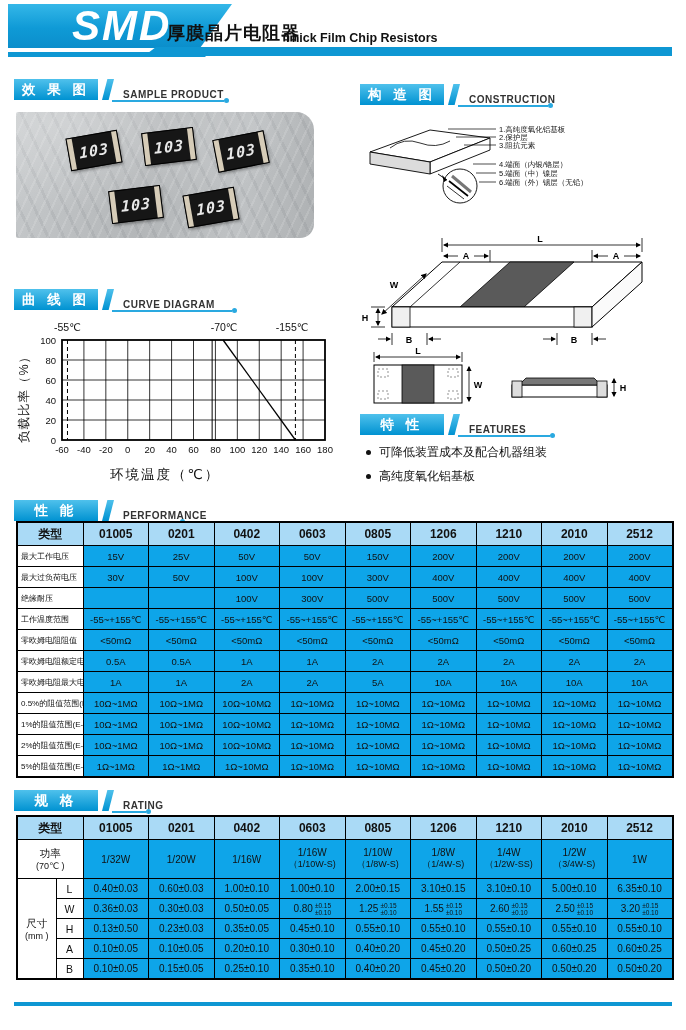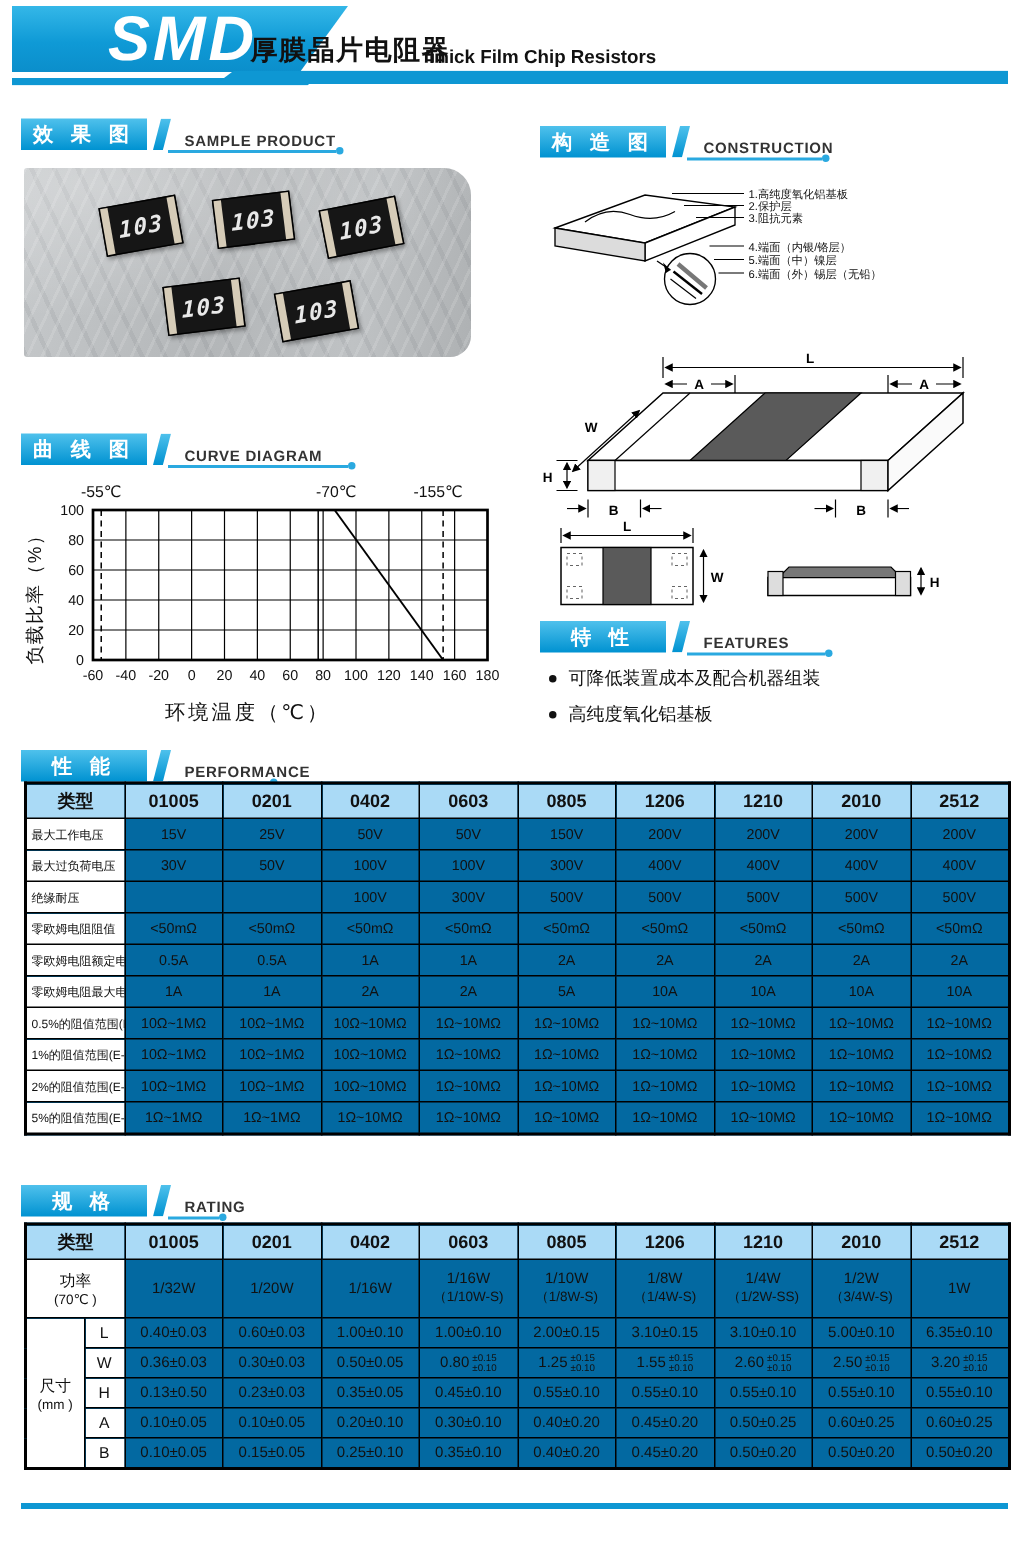--- a/index.html
+++ b/index.html
@@ -57,21 +57,21 @@
   .diagram-svg{position:absolute;}
   .clabel{font-size:7.5px;fill:#111;}
   .dimtxt{font-size:9px;fill:#000;stroke:#fff;stroke-width:3px;paint-order:stroke;font-weight:bold;}
 
   
   .features{position:absolute;left:366px;top:444px;}
   .feat{display:flex;align-items:center;gap:8px;margin-bottom:7px;font-size:12px;}
   .fdot{width:5px;height:5px;border-radius:50%;background:#111;flex:none;}
 
   
-  .datatable{position:absolute;border-collapse:collapse;table-layout:fixed;background:#0369a1;border:2px solid #000;padding-left:21px;}
+  .datatable{position:absolute;border-collapse:collapse;table-layout:fixed;background:#0ea5e9;border:2px solid #000;padding-left:21px;}
   .datatable th,.datatable td{border:1px solid #000;text-align:center;padding:0;overflow:hidden;white-space:nowrap;}
   .datatable thead th{background:#aadaf6;font-size:12px;font-weight:bold;height:22px;}
   #perf-table td{font-size:9.5px;height:20px;font-weight:normal;}
   #perf-table .rlabel{font-size:8px;font-weight:normal;text-align:left;padding-left:3px;background:#fff;margin-top:36px;}
   #rating-table td{font-size:10px;height:19px;}
   #rating-table .power-row td{height:38px;}
   .rlabel2,.dletter{font-size:10.5px;font-weight:normal;background:#fff;}
   .l2{font-size:9px;}
   .mv{display:inline-block;vertical-align:middle;}
   .tol{display:inline-flex;flex-direction:column;margin-left:2px;vertical-align:middle;
@@ -350,20 +350,32 @@
           <td></td>
           <td>100V</td>
           <td>300V</td>
           <td>500V</td>
           <td>500V</td>
           <td>500V</td>
           <td>500V</td>
           <td>500V</td>
         </tr>
         <tr>
+          <th class="rlabel">工作温度范围</th>
+          <td>-55~+155℃</td>
+          <td>-55~+155℃</td>
+          <td>-55~+155℃</td>
+          <td>-55~+155℃</td>
+          <td>-55~+155℃</td>
+          <td>-55~+155℃</td>
+          <td>-55~+155℃</td>
+          <td>-55~+155℃</td>
+          <td>-55~+155℃</td>
+        </tr>
+        <tr>
           <th class="rlabel">零欧姆电阻阻值</th>
           <td>&lt;50mΩ</td>
           <td>&lt;50mΩ</td>
           <td>&lt;50mΩ</td>
           <td>&lt;50mΩ</td>
           <td>&lt;50mΩ</td>
           <td>&lt;50mΩ</td>
           <td>&lt;50mΩ</td>
           <td>&lt;50mΩ</td>
           <td>&lt;50mΩ</td>

